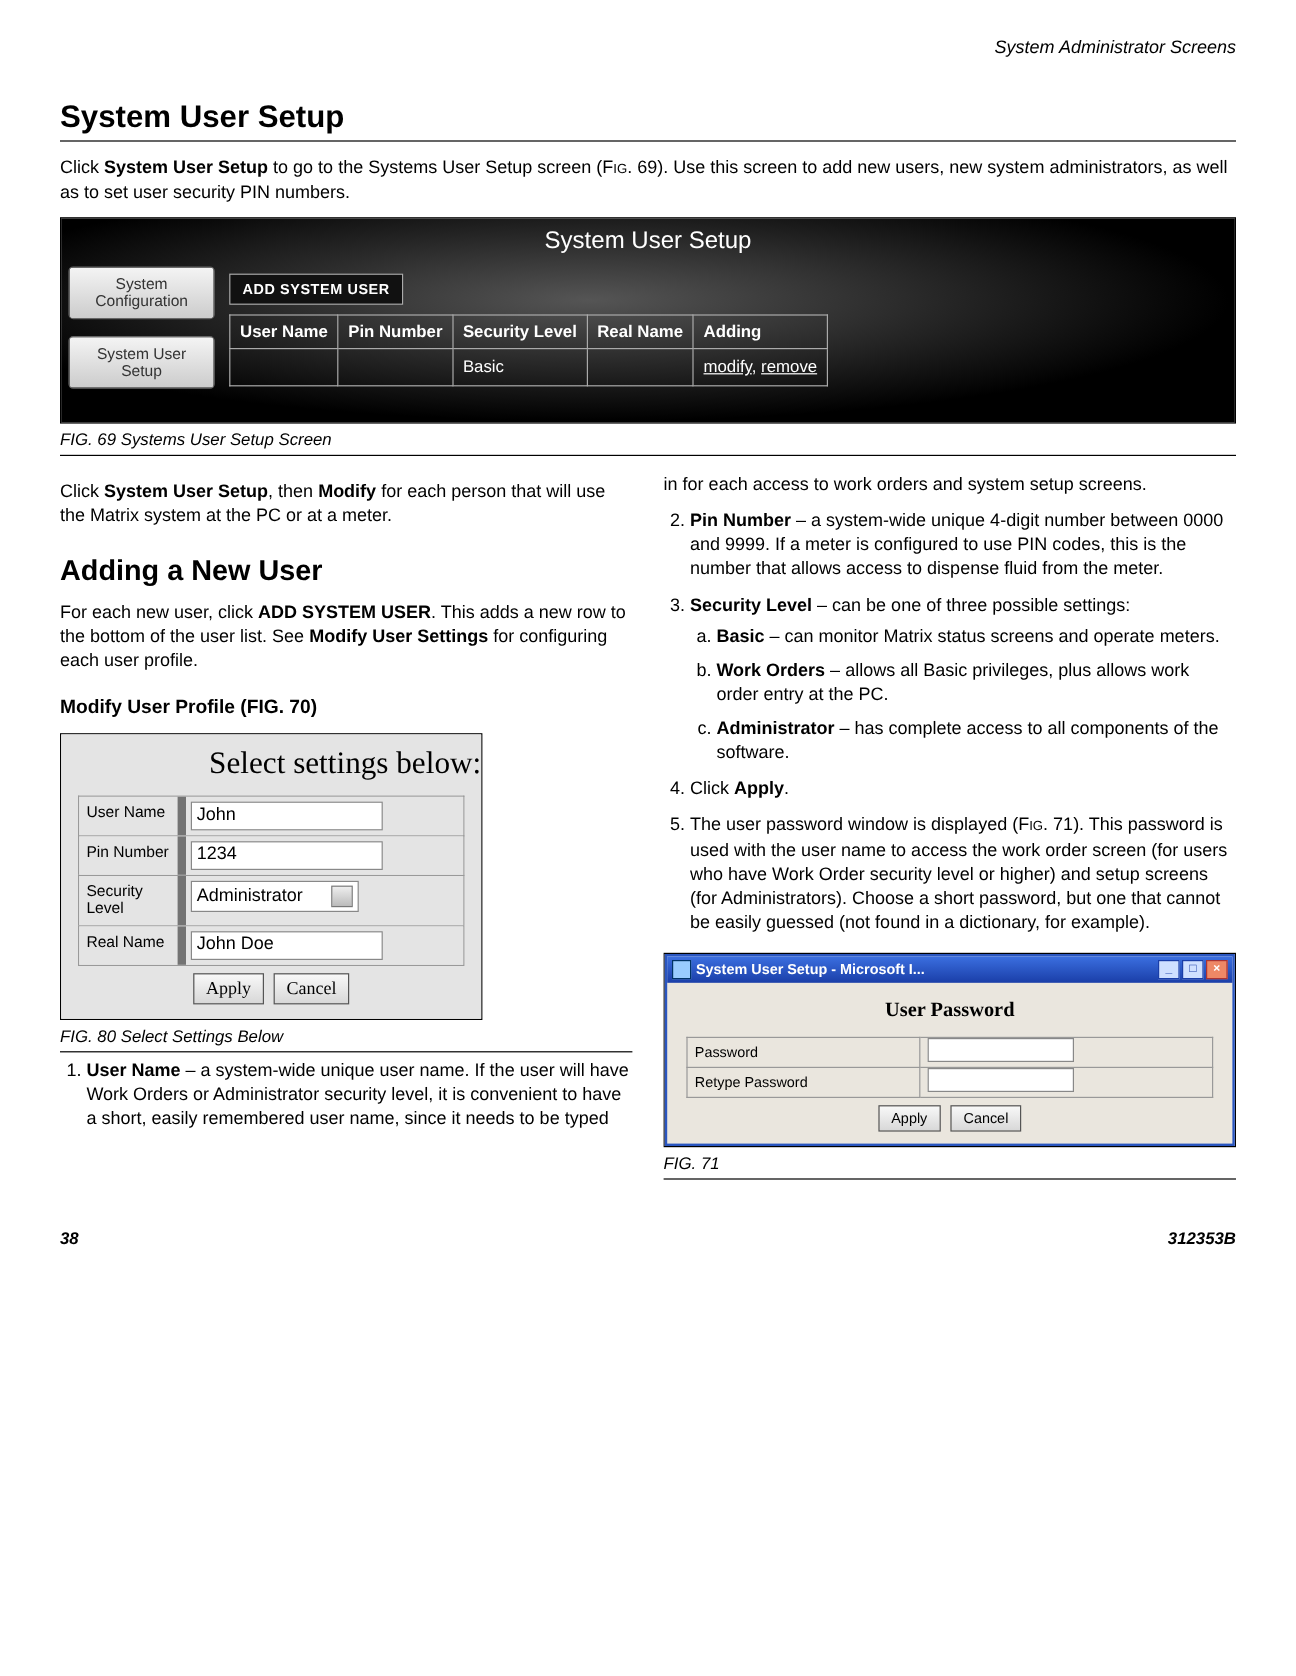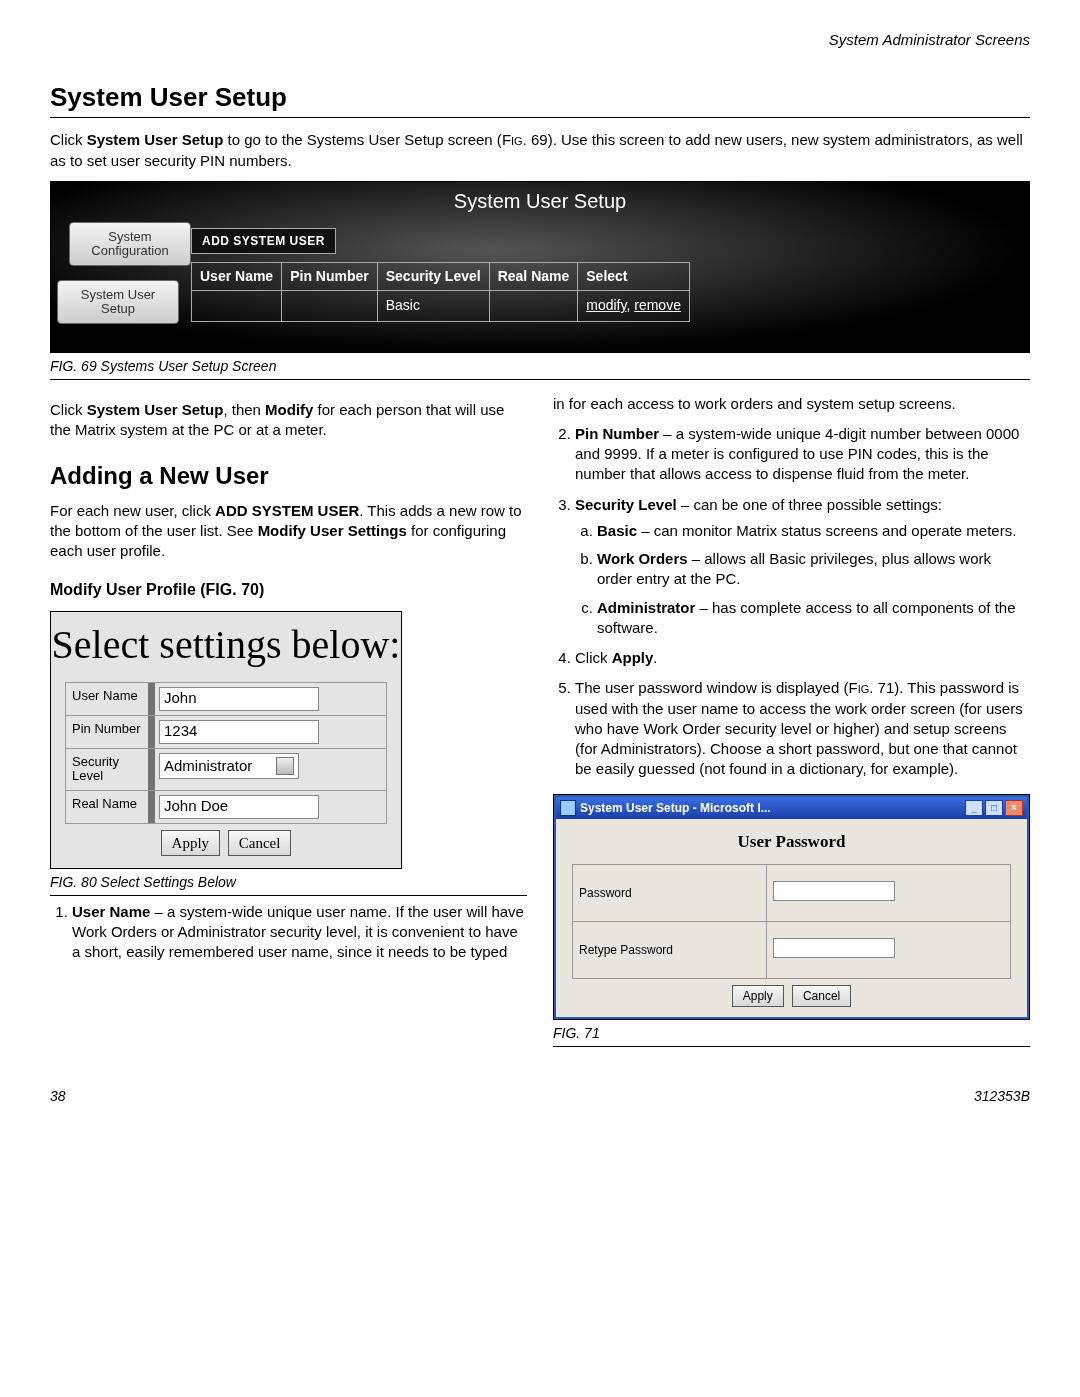--- a/index.html
+++ b/index.html
@@ -61,21 +61,21 @@
   }
   .fig69-sidebtn {
     position:absolute; left:6px;
     width:120px; height:42px;
     background: linear-gradient(#f4f4f4,#ccc);
     border:1px solid #666; border-radius:4px;
     color:#333; text-align:center; font-size:13px;
     display:flex; align-items:center; justify-content:center;
     line-height:1.1;
   }
-  #side1 { top:40px;margin-left:12px; }
+  #side1 { top:40px; }
   #side2 { top:98px; }
   #side2 > span { padding:0 6px; }
   .fig69-addbtn {
     position:absolute; top:46px; left:140px;
     padding:4px 10px;
     background:#111; border:1px solid #aaa;
     font-size:12px; font-weight:bold; letter-spacing:0.5px;
   }
   .fig69-table {
     position:absolute; top:80px; left:140px; right:6px;
@@ -94,21 +94,21 @@
   ol.numlist { margin:6px 0 0 0; padding-left:22px; }
   ol.numlist > li { margin-bottom:10px; }
   ol.sublist { list-style-type: lower-alpha; margin:6px 0 0 0; padding-left:22px; }
   ol.sublist > li { margin-bottom:8px; }
 
   
   .fig70-wrap { border:1px solid #000; padding:0; margin-top:10px; width:350px; }
   .fig70 {
     background:#e4e4e4; padding:0; font-family:'Times New Roman',serif;
   }
-  .fig70-title { text-align:center; font-size:40px; padding:6px 0 10px 0; }
+  .fig70-title { text-align:right; font-size:26px; padding:6px 0 10px 0; }
   .fig70-form { padding:0 14px 10px 14px; font-family:Arial,sans-serif; font-size:13px; }
   .fig70-row { display:flex; border:1px solid #999; border-bottom:none; }
   .fig70-row:last-of-type { border-bottom:1px solid #999; }
   .fig70-label { width:70px; padding:6px; background:#e4e4e4; line-height:1.1; }
   .fig70-cell { flex:1; background:#e4e4e4; padding:4px; border-left:7px solid #737373; }
   .fig70-input {
     background:#fff; border:1px solid #888; height:22px;
     font-family:'Lucida Sans', Arial, sans-serif; font-size:15px;
     padding:0 4px; width:150px; display:inline-block;
   }
@@ -142,29 +142,29 @@
   .winctrl { display:flex; gap:2px; }
   .winctrl span {
     width:16px; height:14px; background:#cfe0ff; border:1px solid #1a3ea8;
     display:inline-flex; align-items:center; justify-content:center;
     color:#1a3ea8; font-size:10px; font-weight:bold;
   }
   .winctrl span.close { background:#e86; color:#fff; border-color:#a33; }
   .fig71-body { padding:8px 16px 10px 16px; }
   .fig71-heading { text-align:center; font-family:'Times New Roman',serif; font-weight:bold; font-size:17px; margin:4px 0 10px 0; }
   .fig71-table { width:100%; border-collapse:collapse; font-size:12px; }
-  .fig71-table td { border:1px solid #999; padding:16px 6px; background:#eae6de;margin-left:13px; }
+  .fig71-table td { border:1px solid #999; padding:0 6px; background:#eae6de;margin-left:13px; }
   .fig71-table td.inpcell { background:#eae6de; }
   .fig71-input { background:#fff; border:1px solid #888; height:18px; width:120px; display:inline-block; }
   .fig71-btns { text-align:center; margin-top:6px; }
 
   
   .page-footer {
     display:flex; justify-content:space-between;
-    font-style:italic; margin-top:40px; font-size:14px;
+    font-style:italic; margin-top:40px; font-size:14px;font-weight:bold;
   }
 </style>
 </head>
 <body>
 
 <div class="header-right">System Administrator Screens</div>
 
 <h1 class="section-title">System User Setup</h1>
 
 <p>
@@ -181,21 +181,21 @@
         <span>System User Setup</span>
       </div>
     <div class="fig69-addbtn">ADD SYSTEM USER</div>
     <table class="fig69-table">
       <tbody>
           <tr>
         <th>User Name</th>
         <th>Pin Number</th>
         <th>Security Level</th>
         <th>Real Name</th>
-        <th>Select</th>
+        <th>Adding</th>
       </tr>
       <tr>
         <td></td>
             <td></td>
         <td>Basic</td>
         <td></td>
         <td>
           <a>modify</a>,
           <a>remove</a>
         </td>

